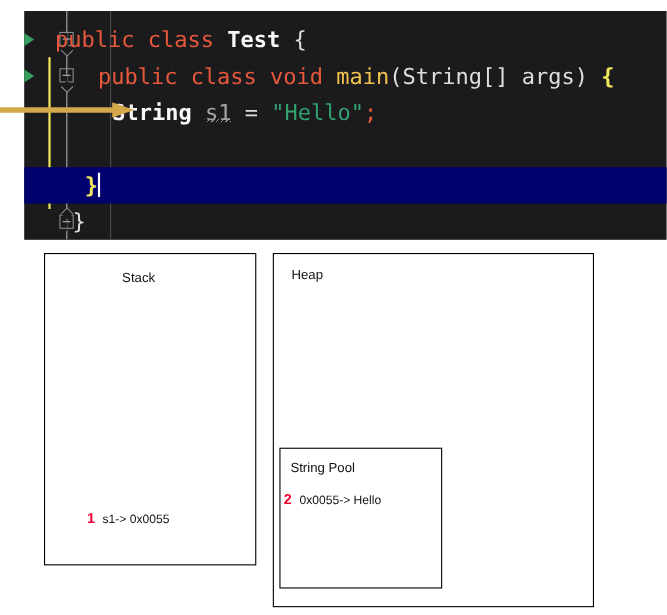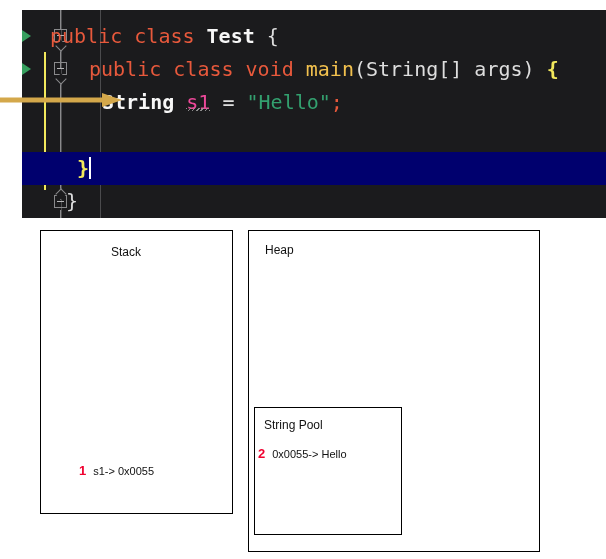--- a/index.html
+++ b/index.html
@@ -75,21 +75,21 @@
   .line6 .code-text { left: 44px; }
 
   
   .kw    { color: #e8593c; }
   .ident { color: #f7f7f7; font-weight: bold; }
   .plain { color: #dedede; }
   .meth  { color: #f2c14e; }
   .str   { color: #33a06f; }
   .punct { color: #e8593c; }
   .brace-hl { color: #f2e85c; font-weight: bold; }
-  .localvar { color: #ec4899; position: relative; }
+  .localvar { color: #a3a3a3; position: relative; }
   .localvar::after {
     content: "";
     position: absolute;
     left: 0; right: 0; bottom: 3px;
     height: 3px;
     background-image:
       repeating-linear-gradient(135deg, #9a9a9a 0 1px, transparent 1px 3px);
     opacity: 0.9;
   }
   .sel-brown { background: #8a4b1e; color: #ffffff; font-weight: bold; }

